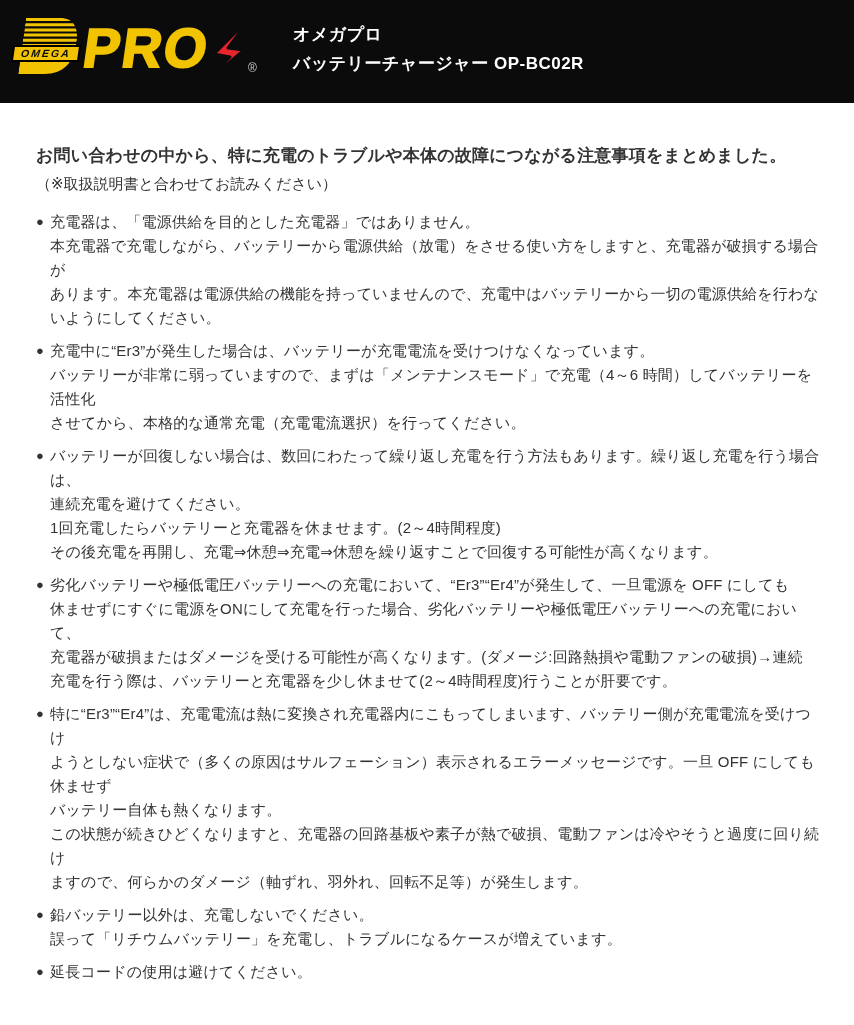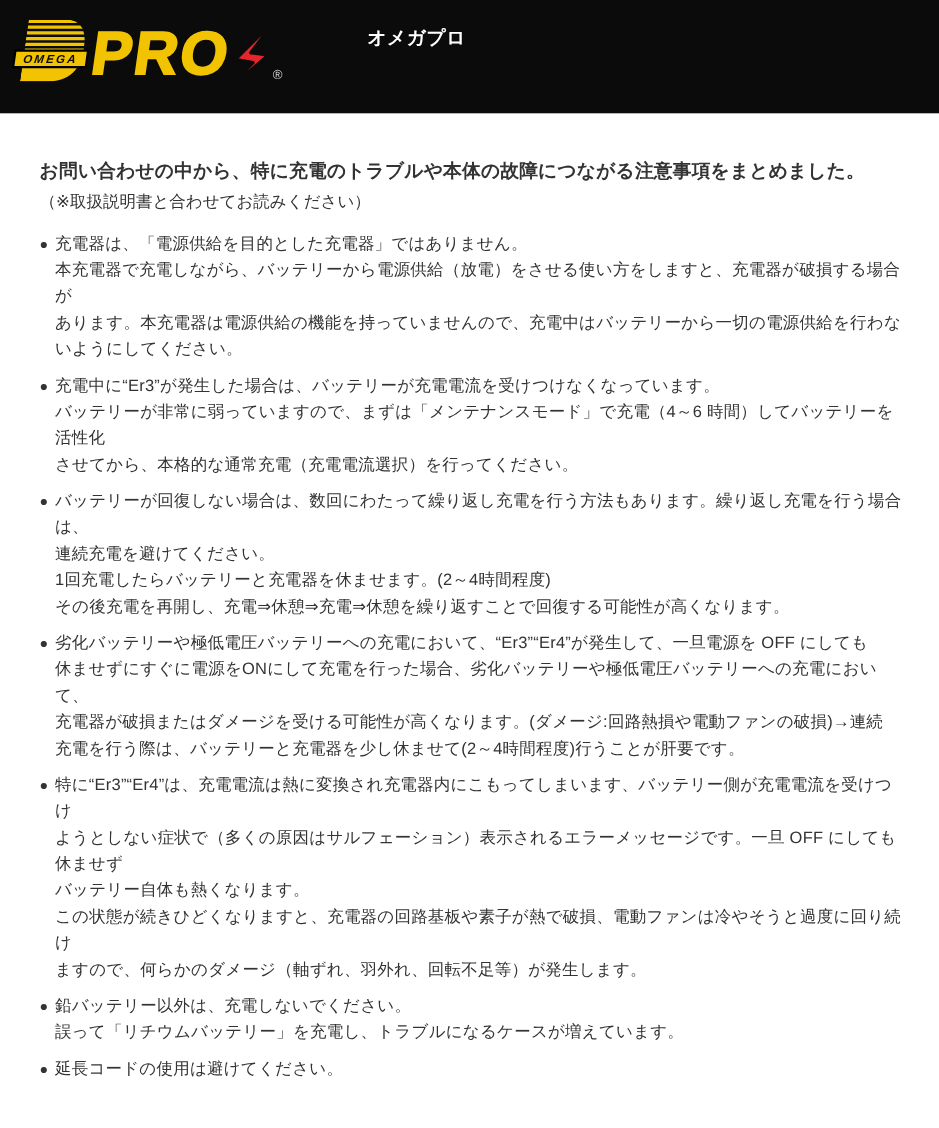--- a/index.html
+++ b/index.html
@@ -23,21 +23,20 @@
     width:854px;height:103px;
     background:var(--header-bg);
   }
   .logo-svg{position:absolute;left:0;top:8px;}
   .brand{
     position:absolute;left:293px;top:20px;
     color:var(--header-text);
     font-size:17px;line-height:29px;
     font-weight:bold;
     letter-spacing:0.5px;
-    margin-left:41px;
   }
   .main{padding:42px 28px 0 36px;}
   .intro-title{
     margin:0;
     font-size:17px;font-weight:bold;line-height:21px;
     letter-spacing:0.2px;
   }
   .intro-sub{
     margin:7px 0 0 0;
     font-size:15px;line-height:21px;
@@ -79,20 +78,21 @@
         <rect x="-6" y="28" width="66" height="15" fill="var(--logo-yellow)" stroke="#000000" stroke-width="2"></rect>
         <text x="27" y="39.5" text-anchor="middle" font-family="Liberation Sans, DejaVu Sans, sans-serif" font-size="10.5" font-weight="bold" font-style="italic" letter-spacing="2" fill="#0b0b0b">OMEGA</text>
       </g>
       <text x="64" y="49" font-family="Liberation Sans, DejaVu Sans, sans-serif" font-size="55" font-weight="bold" letter-spacing="2" fill="var(--logo-yellow)" stroke="var(--logo-yellow)" stroke-width="2">PRO</text>
     </g>
     <polygon points="252,8 214,46 230,49 202,78 244,42 228,40" fill="var(--logo-red)" stroke="#0b0b0b" stroke-width="3" stroke-linejoin="round"></polygon>
     <text x="248" y="64" font-family="Liberation Sans, DejaVu Sans, sans-serif" font-size="12" fill="#cfcfcf">®</text>
   </svg>
   <div class="brand">
     <div>オメガプロ</div>
+    <div>バッテリーチャージャー OP-BC02R</div>
   </div>
 </div>
 
 <div class="main">
   <p class="intro-title">お問い合わせの中から、特に充電のトラブルや本体の故障につながる注意事項をまとめました。</p>
   <p class="intro-sub">（※取扱説明書と合わせてお読みください）</p>
   <div class="notices">
       <div class="notice">
         <span class="bullet">●</span>
         <div class="line">充電器は、「電源供給を目的とした充電器」ではありません。</div>

